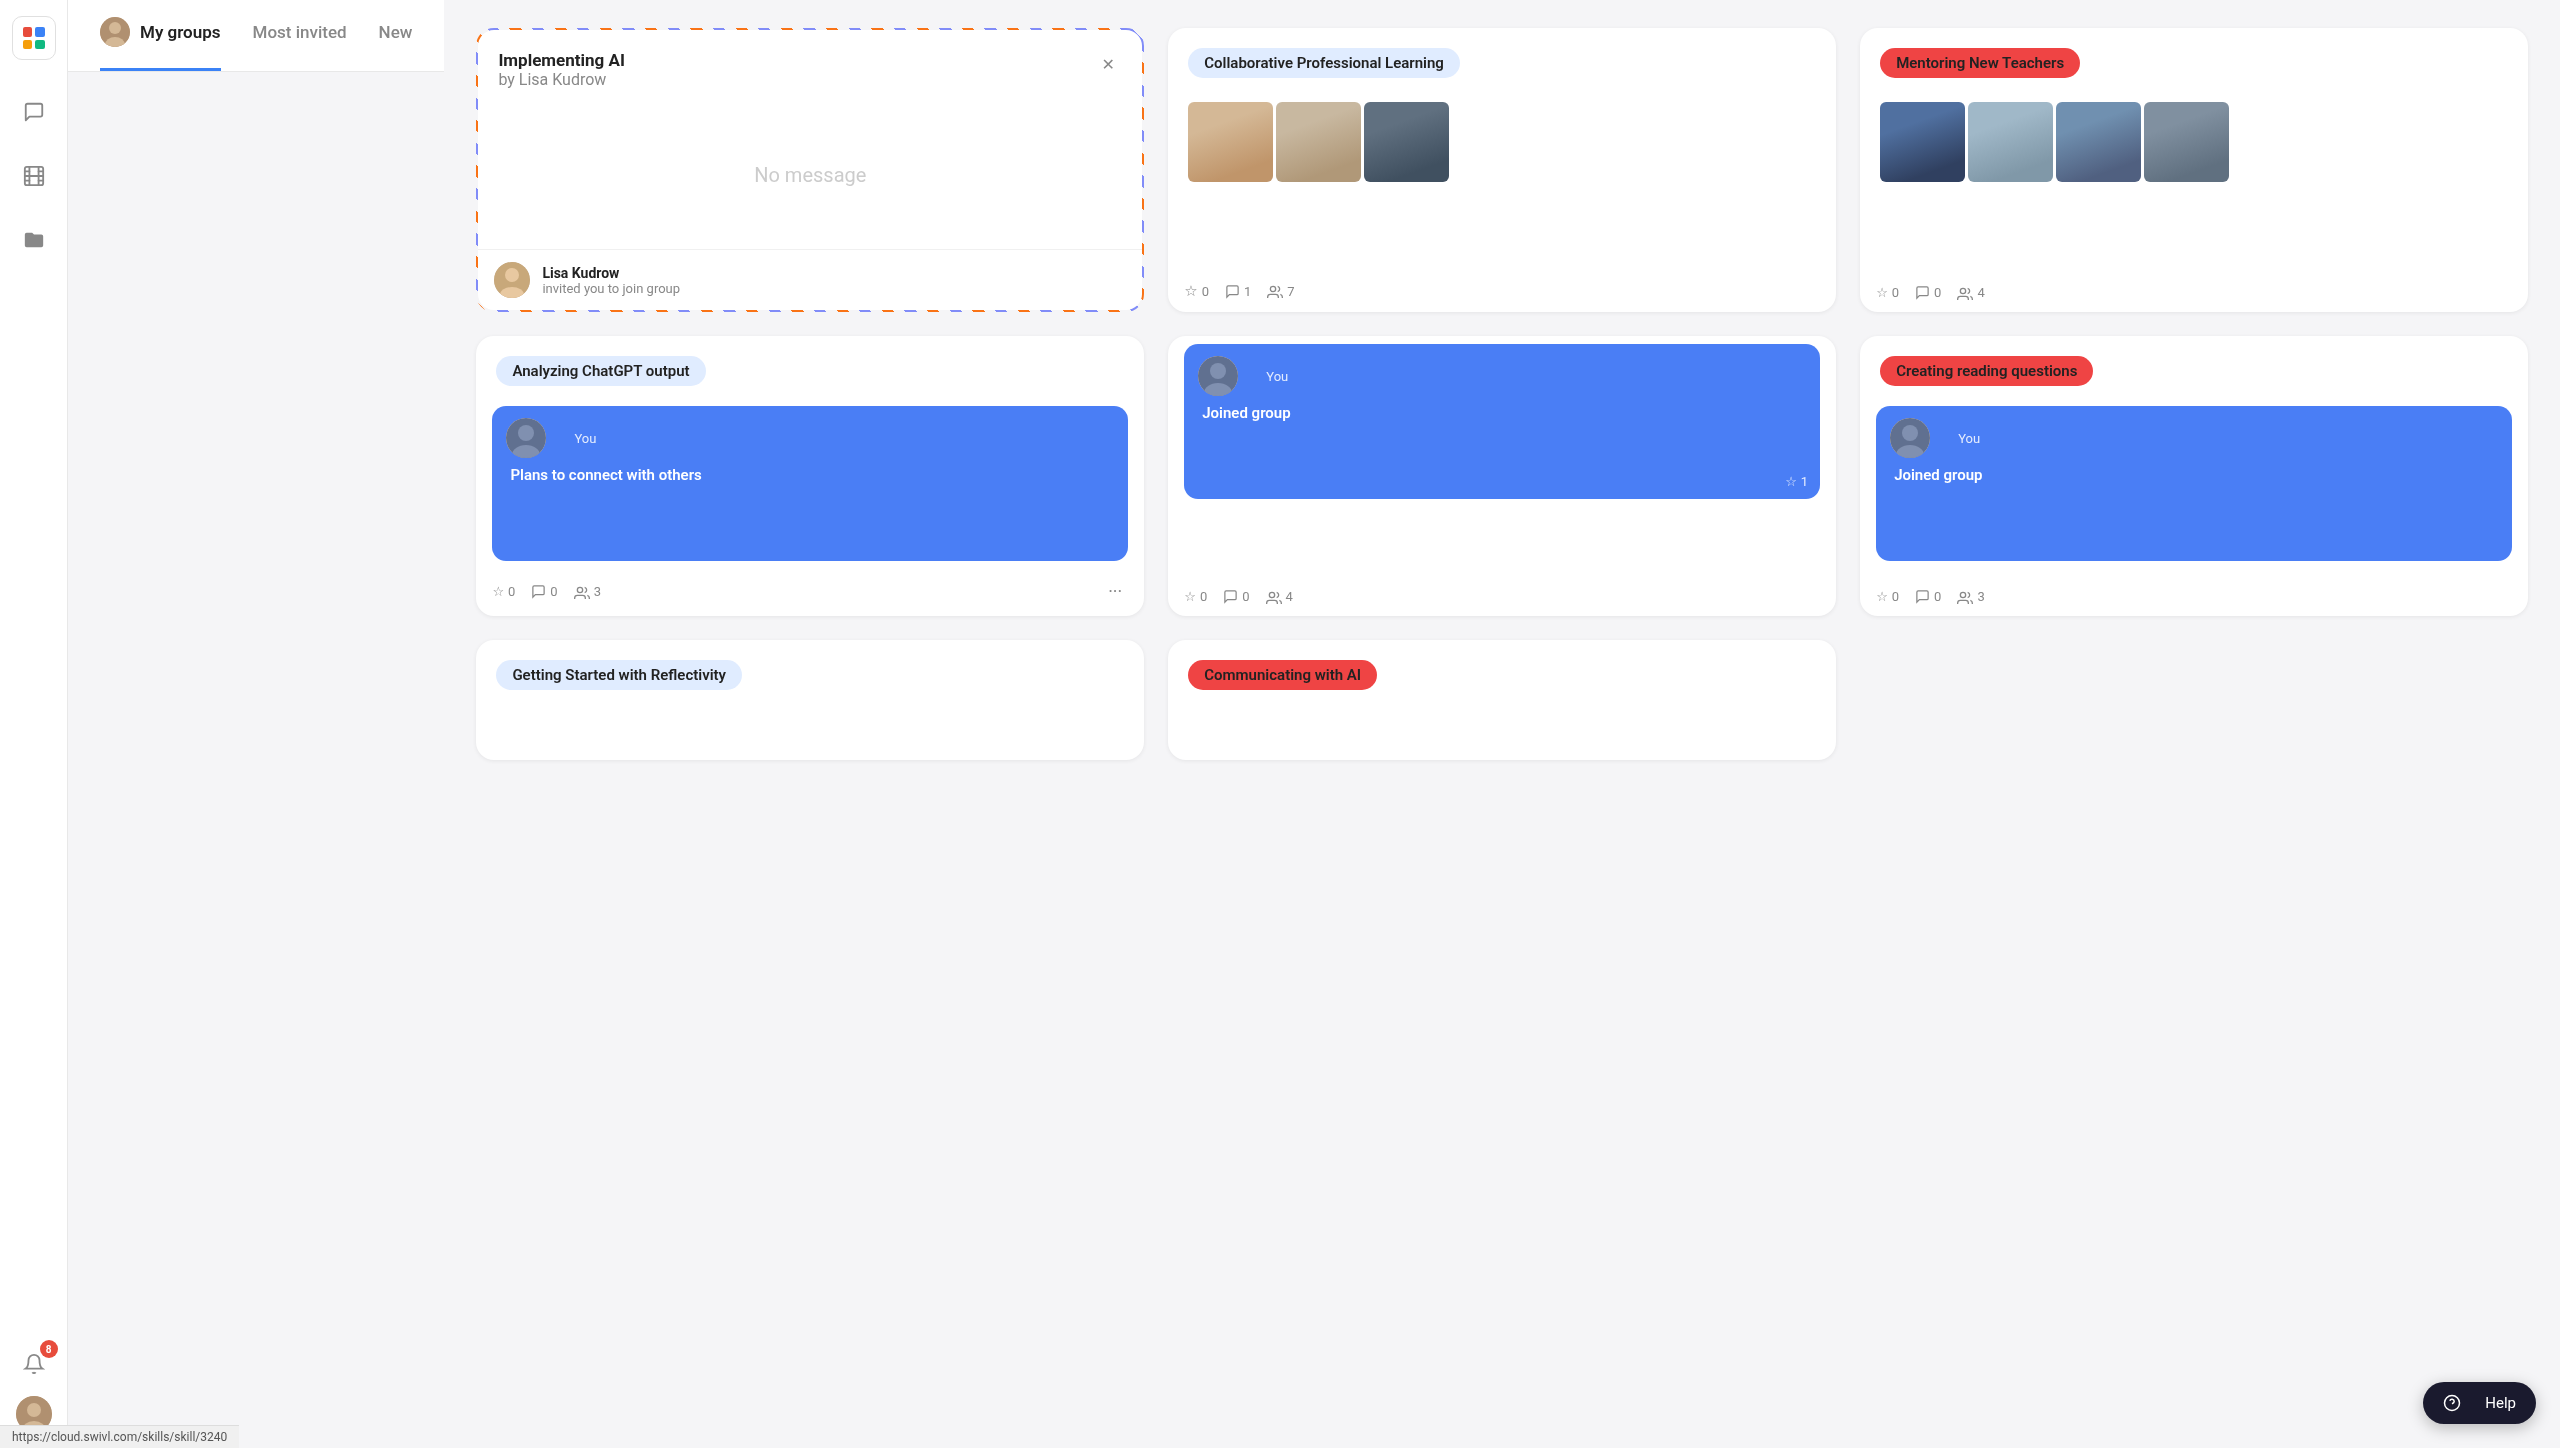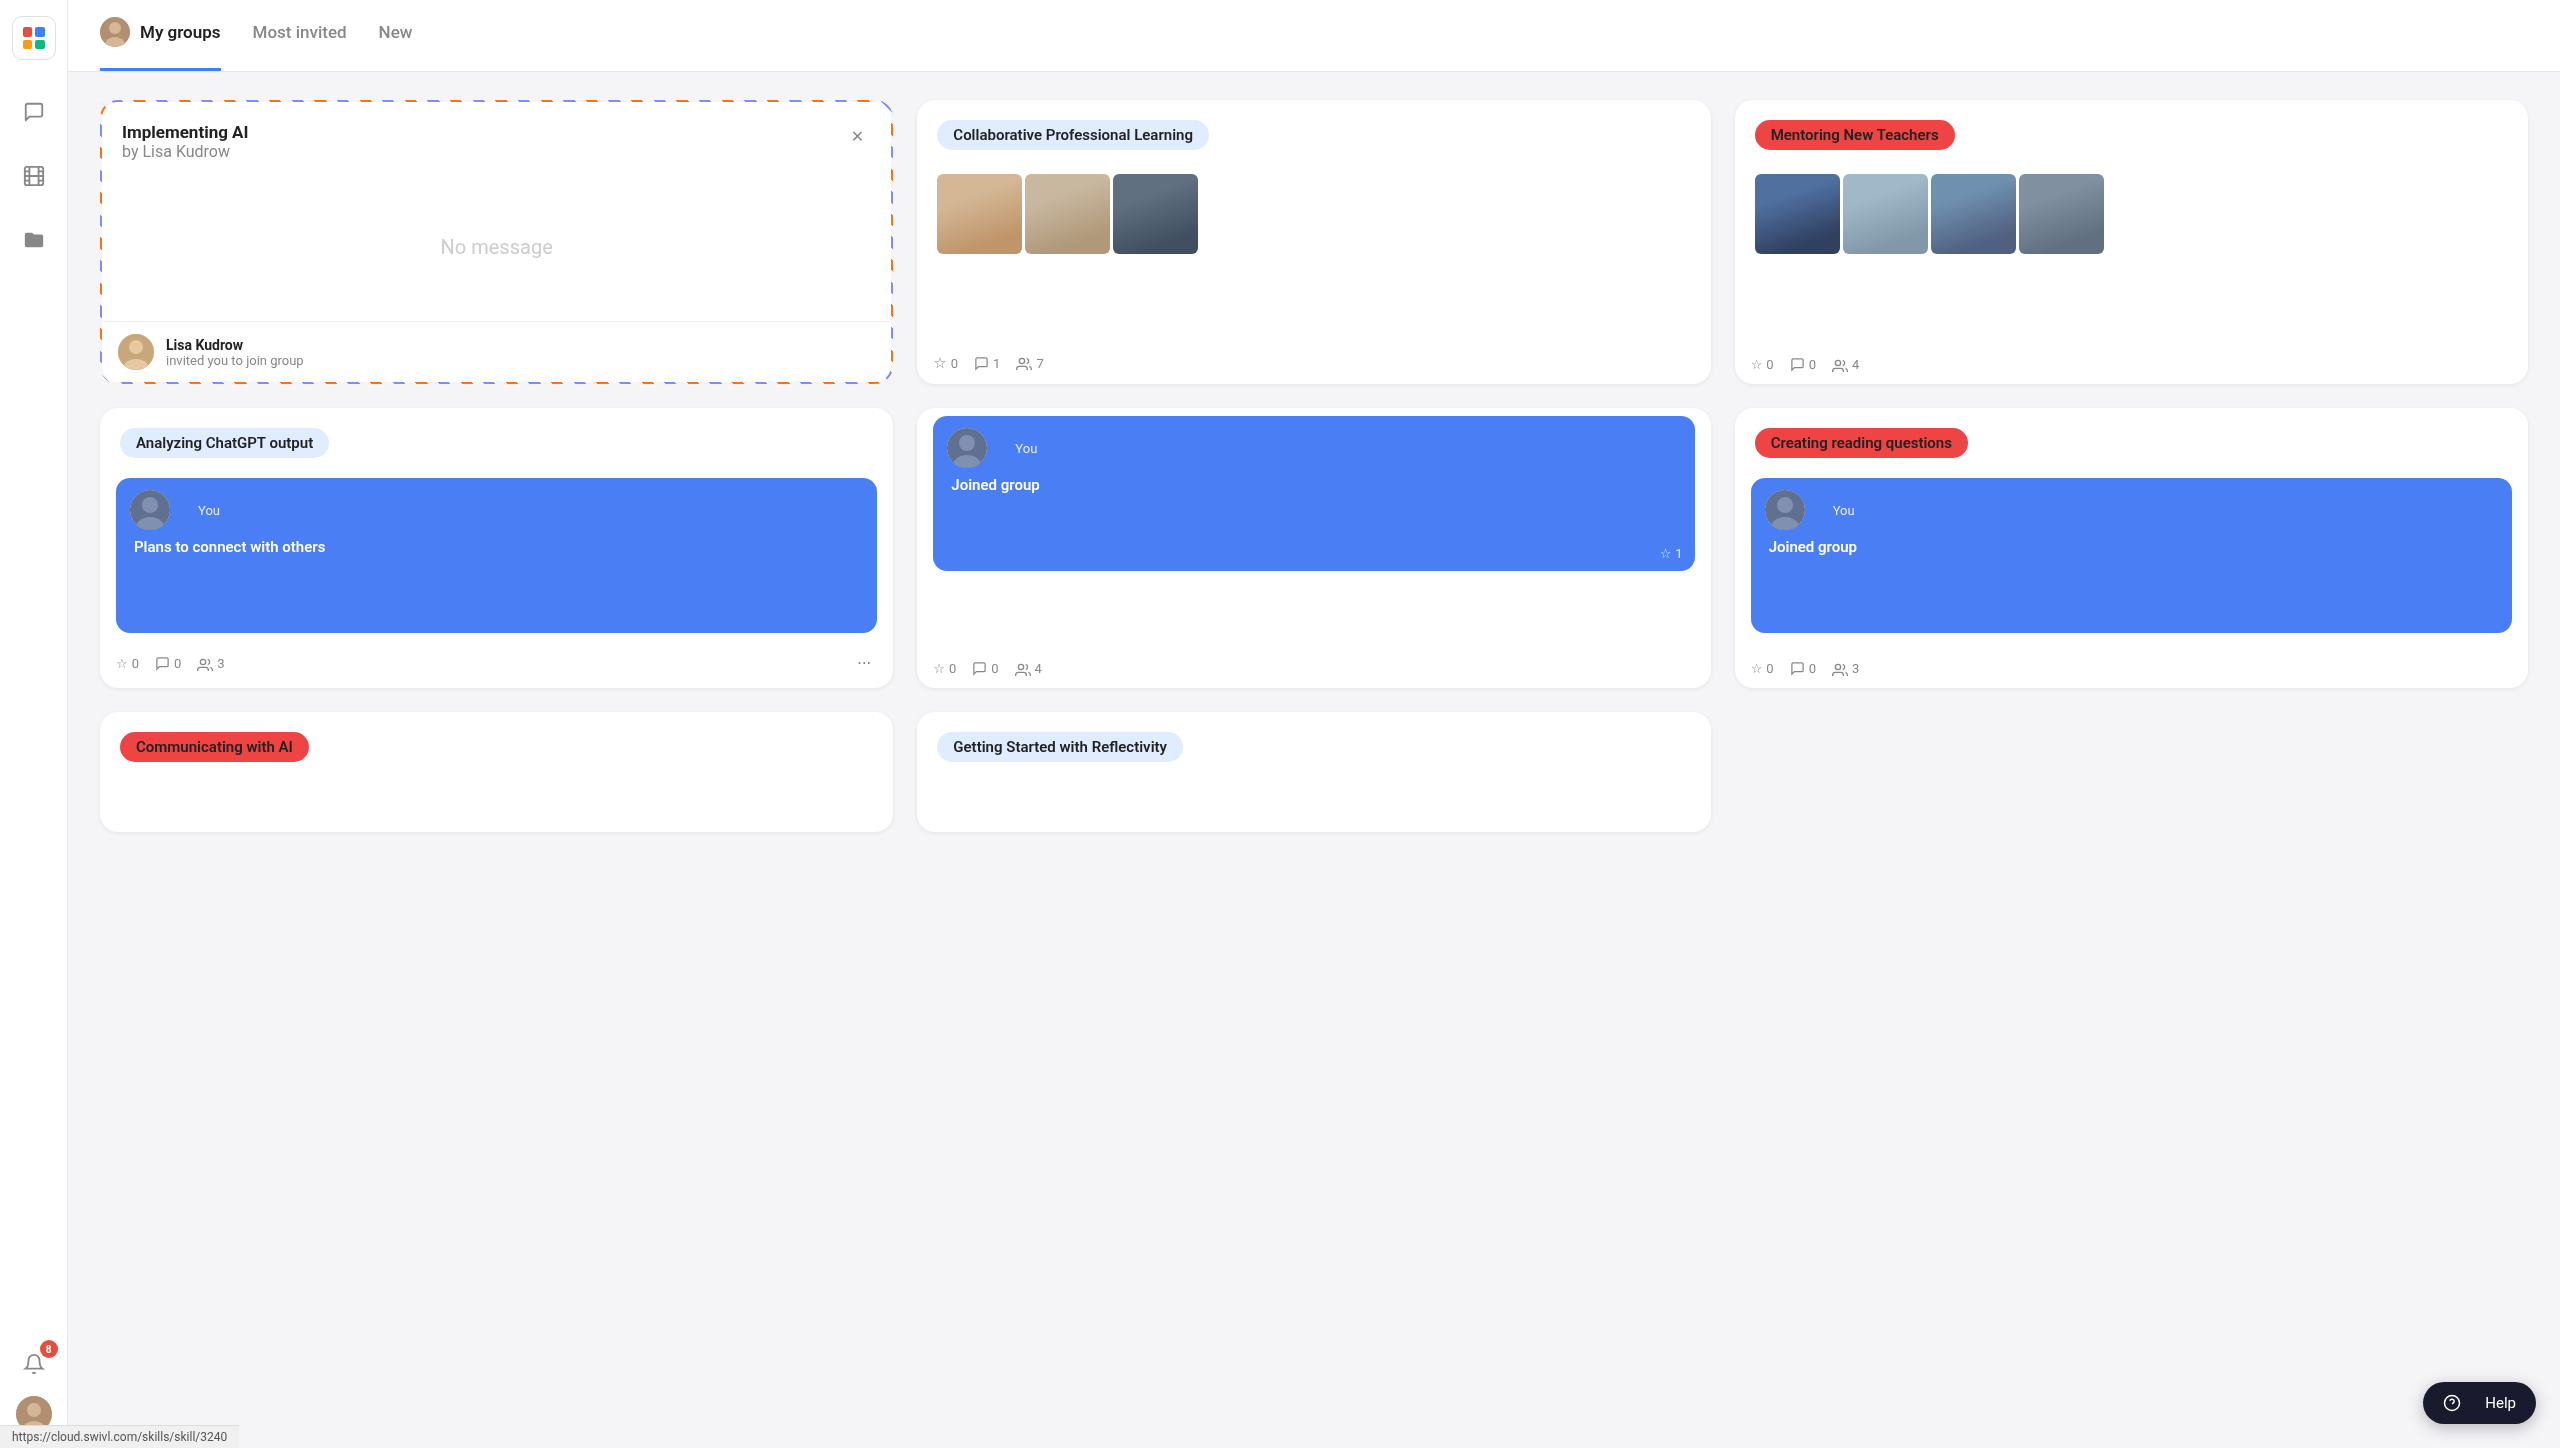--- a/index.html
+++ b/index.html
@@ -87,21 +87,21 @@
       overflow: hidden;
       display: flex;
       align-items: center;
       justify-content: center;
     }
 
     
     .main {
       flex: 1;
       display: flex;
-      flex-direction: column;
+      flex-direction: row;
       overflow: hidden;
     }
 
     
     .tabs-bar {
       background: #fff;
       padding: 0 32px;
       display: flex;
       align-items: center;
       gap: 32px;
@@ -635,27 +635,27 @@
                 <path d="M23 21v-2a4 4 0 0 0-3-3.87"></path>
                 <path d="M16 3.13a4 4 0 0 1 0 7.75"></path>
               </svg>
             <span>3</span>
           </div>
         </div>
       </div>
 
       <div class="group-card" style="min-height: 120px;">
         <div class="card-header">
-          <div class="card-title-badge">Communicating with AI</div>
+          <div class="card-title-badge blue-bg">Getting Started with Reflectivity</div>
         </div>
       </div>
 
       <div class="group-card" style="min-height: 120px;">
         <div class="card-header">
-          <div class="card-title-badge blue-bg">Getting Started with Reflectivity</div>
+          <div class="card-title-badge">Communicating with AI</div>
         </div>
       </div>
 
     </div>
   </div>
 </div>
 
 <div class="url-bar">https://cloud.swivl.com/skills/skill/3240</div>
 
 <div class="help-btn">

